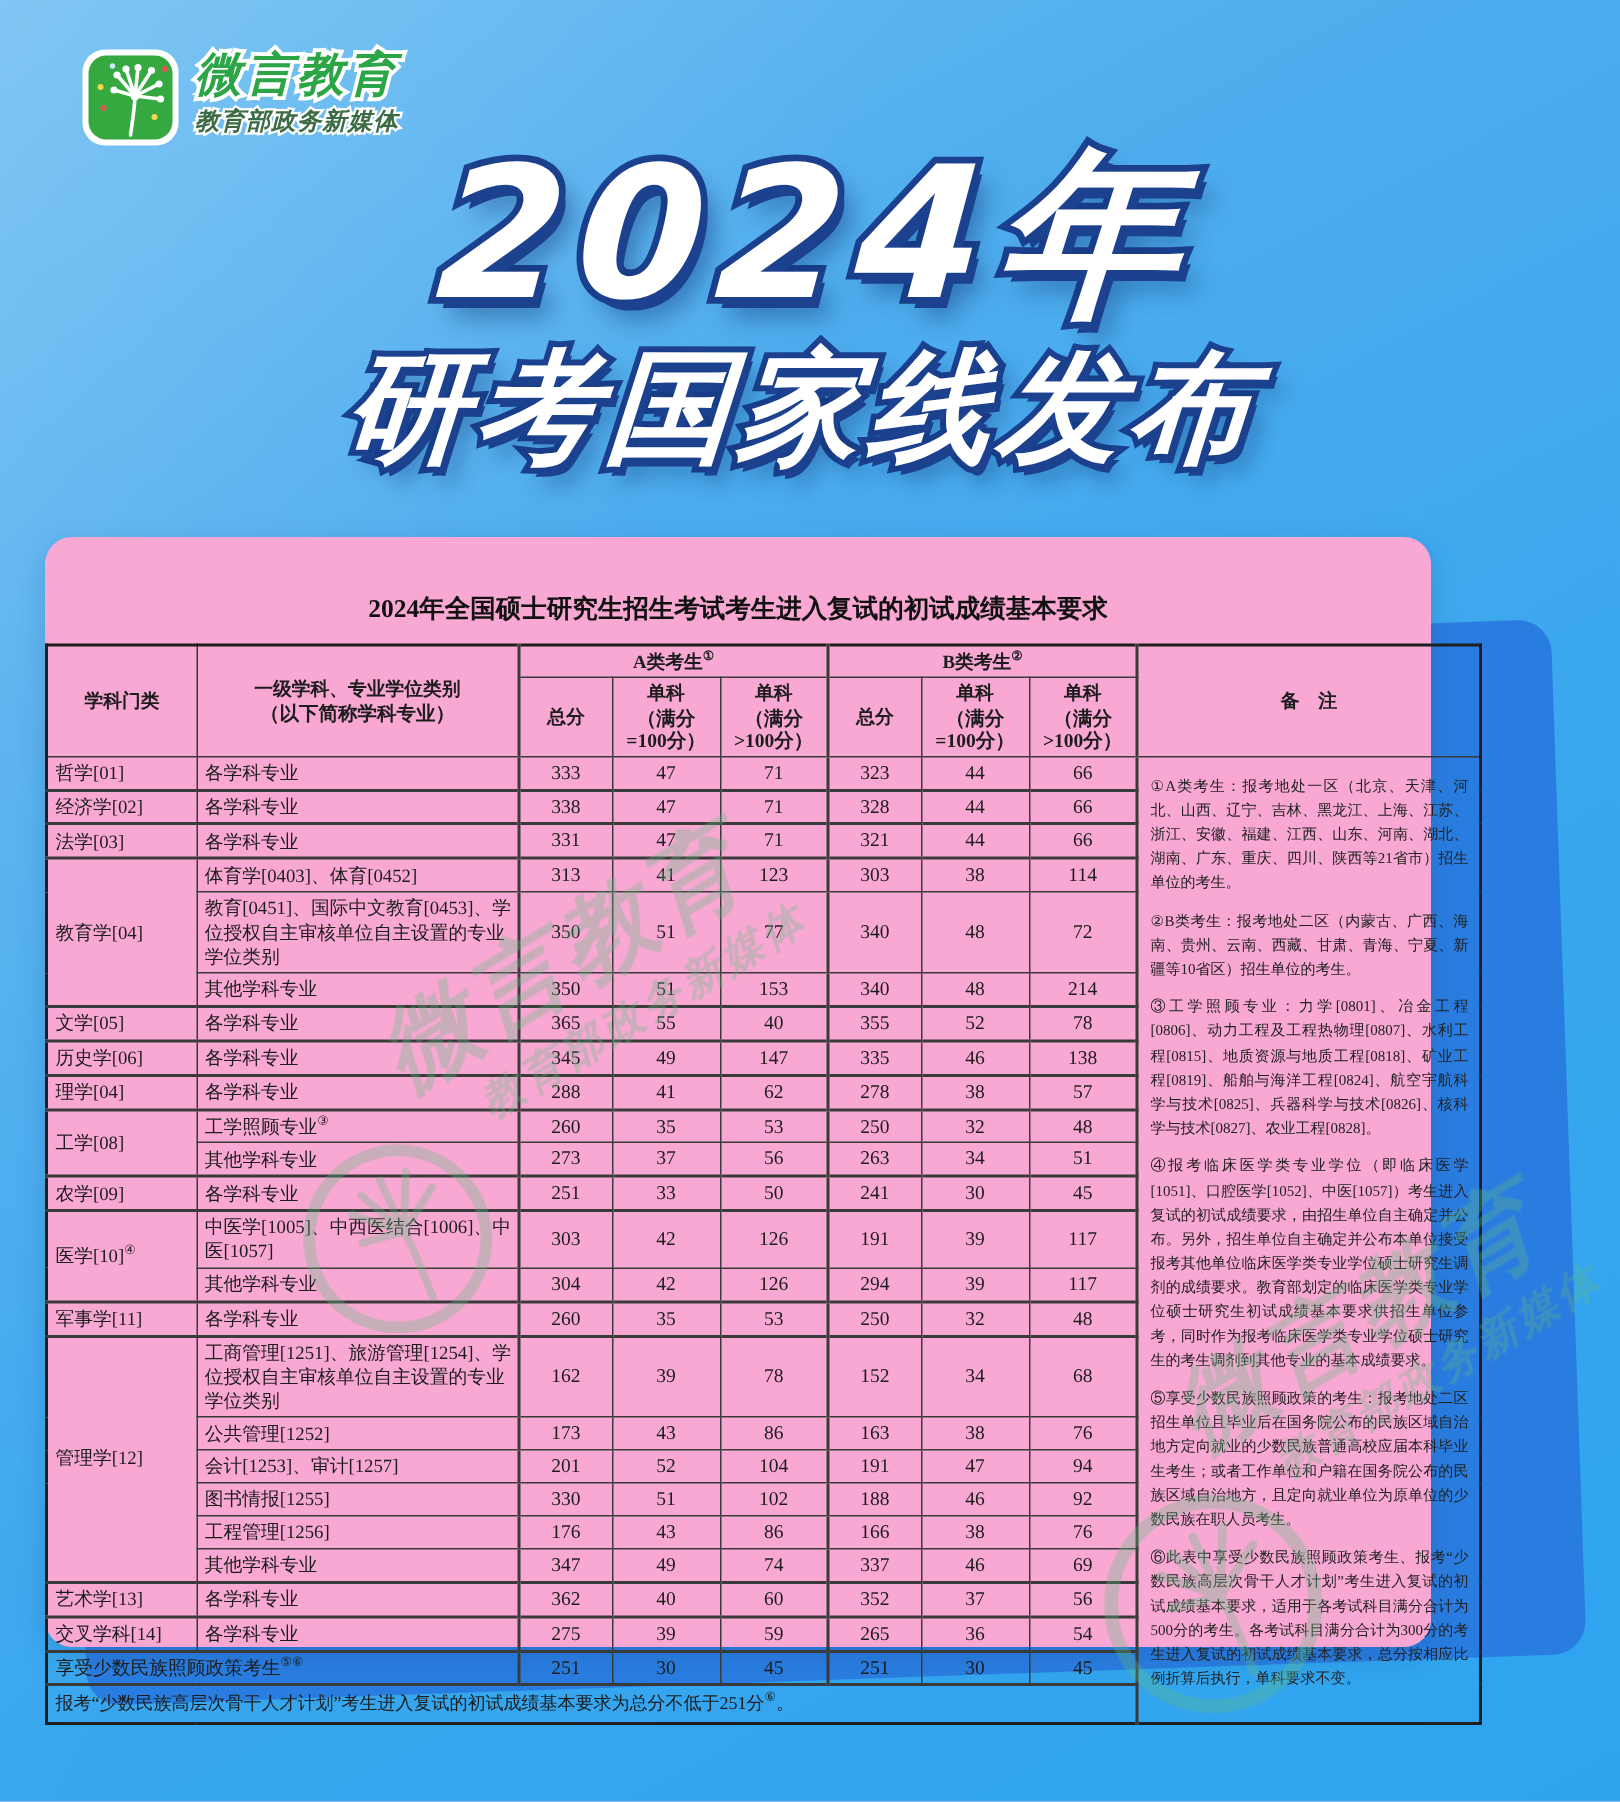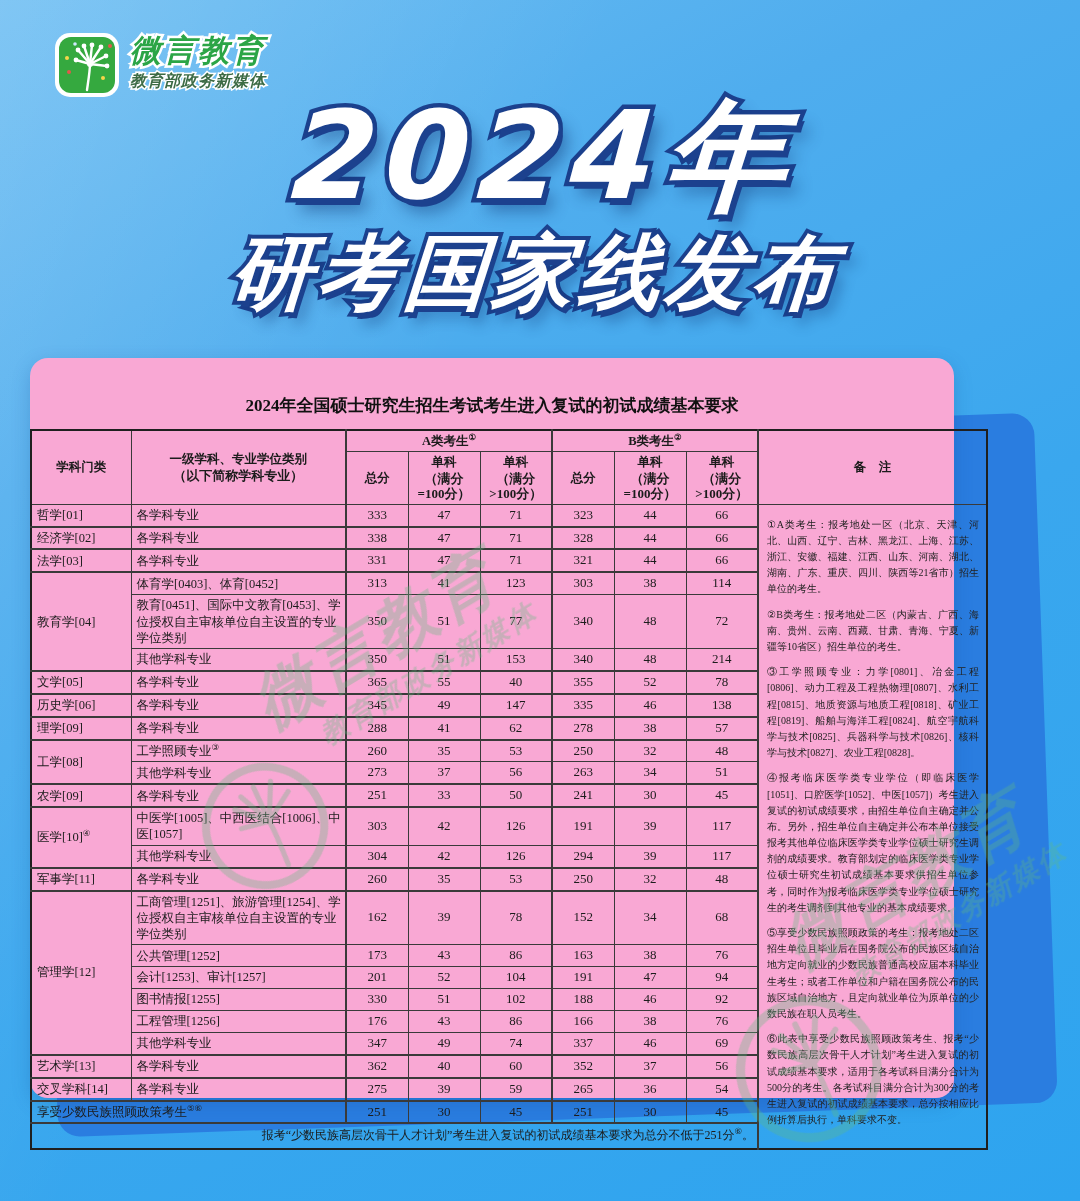--- a/index.html
+++ b/index.html
@@ -38,21 +38,21 @@
     font-family:"Liberation Serif","DejaVu Serif",serif;color:#1c1c1c;}
   table{border:2.5px solid #1f1f1f;}
   td{border:1px solid #3a3a3a;text-align:center;font-size:12.5px;line-height:1.3;padding:2px 3px;}
   thead td{font-weight:bold;font-size:12.5px;}
   td .sub{display:block;font-size:13px;line-height:1.2;font-weight:inherit;}
   sup{font-size:8.5px;vertical-align:super;line-height:0;}
   tr.gTop td{border-top-width:2px;}
   .thickL{border-left-width:2.5px !important;}
   .cat,.subj{text-align:left;padding-left:5px;margin-left:34px;}
   .num{font-size:13px;}
-  .foot{font-size:12px;padding-top:4px;padding-bottom:4px;text-align:right;}
+  .foot{font-size:12px;padding-top:4px;padding-bottom:4px;}
   .remarks{vertical-align:top;text-align:justify;padding:12px 7px 4px 8px;}
   .remarks p{font-size:10px;line-height:1.62;margin:0 0 9px;font-weight:normal;color:#222;}
   .remarks p:last-child{margin-bottom:0;}
   
   .wm{position:absolute;z-index:6;pointer-events:none;transform:rotate(-31deg);color:#5eb97c;
     opacity:.32;font-weight:900;font-style:italic;white-space:nowrap;}
   .wm .big{font-size:64px;letter-spacing:4px;line-height:1;}
   .wm .small{font-size:28px;letter-spacing:3px;margin-top:6px;margin-left:40px;}
   .wm svg{position:absolute;left:-120px;top:70px;}
   .wm1{left:250px;top:600px;}
@@ -217,21 +217,21 @@
           <td class="cat">历史学[06]</td>
           <td class="subj">各学科专业</td>
           <td class="num thickL">345</td>
           <td class="num">49</td>
           <td class="num">147</td>
           <td class="num thickL">335</td>
           <td class="num">46</td>
           <td class="num">138</td>
         </tr>
         <tr class="gTop">
-          <td class="cat">理学[09]</td>
+          <td class="cat">理学[04]</td>
           <td class="subj">各学科专业</td>
           <td class="num thickL">288</td>
           <td class="num">41</td>
           <td class="num">62</td>
           <td class="num thickL">278</td>
           <td class="num">38</td>
           <td class="num">57</td>
         </tr>
         <tr class="gTop">
           <td rowspan="2" class="cat">工学[08]</td>

